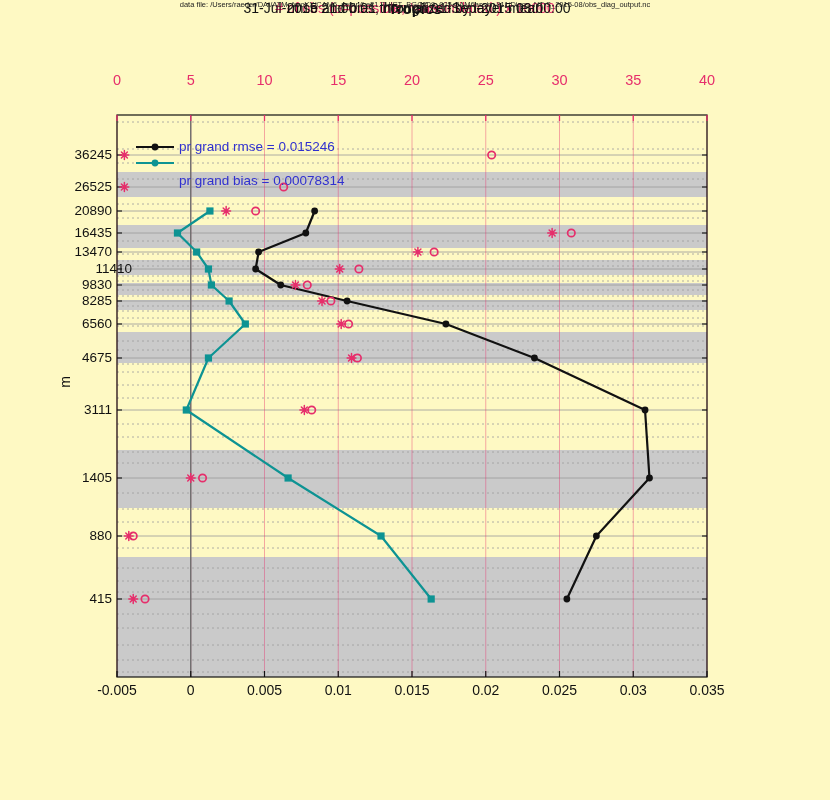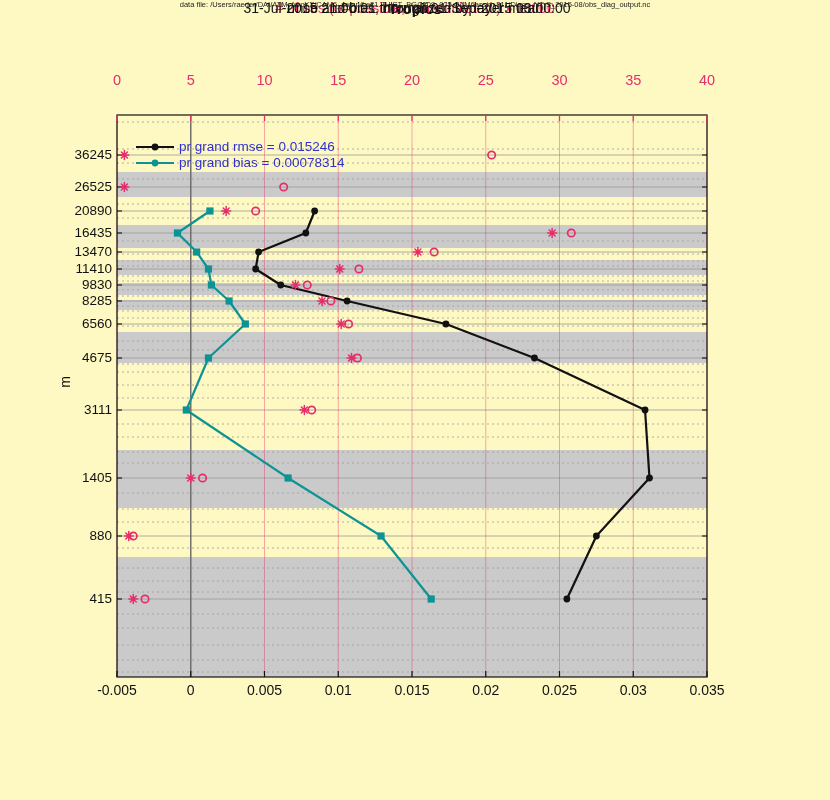--- a/index.html
+++ b/index.html
@@ -236,21 +236,21 @@
       <div class="topTick" style="left: 559.5px; color: rgb(230, 46, 107);">30</div>
       <div class="topTick" style="left: 633.25px; color: rgb(230, 46, 107);">35</div>
       <div class="topTick" style="left: 707px; color: rgb(230, 46, 107);">40</div>
     </div>
   <div id="y-ticks">
       <div class="ylab" style="top: 146px;">36245</div>
       <div class="ylab" style="top: 178px;">26525</div>
       <div class="ylab" style="top: 202px;">20890</div>
       <div class="ylab" style="top: 224px;">16435</div>
       <div class="ylab" style="top: 243px;">13470</div>
-      <div class="ylab" style="top: 260px;">11410</div>
+      <div class="ylab" style="top: 260px; padding-left: 20px;">11410</div>
       <div class="ylab" style="top: 276px;">9830</div>
       <div class="ylab" style="top: 292px;">8285</div>
       <div class="ylab" style="top: 315px;">6560</div>
       <div class="ylab" style="top: 349px;">4675</div>
       <div class="ylab" style="top: 401px;">3111</div>
       <div class="ylab" style="top: 469px;">1405</div>
       <div class="ylab" style="top: 527px;">880</div>
       <div class="ylab" style="top: 590px;">415</div>
     </div>
   <div id="bot-ticks">
@@ -263,16 +263,16 @@
       <div class="botTick" style="left: 559.5px;">0.025</div>
       <div class="botTick" style="left: 633.25px;">0.03</div>
       <div class="botTick" style="left: 707px;">0.035</div>
     </div>
 
   <div class="abs mlabel">m</div>
   <div class="abs ctr xlabel">rmse and bias, normalized by layer mean</div>
   <div class="abs ctr datelabel">31-Jul-2015 21:00:01 through 01-Sep-2015 03:00:00</div>
 
   <div class="legtext" id="leg0" style="top: 139px; color: rgb(48, 48, 207);">pr grand rmse = 0.015246</div>
-  <div class="legtext" id="leg1" style="top: 155px; color: rgb(48, 48, 207); text-align: right;">pr grand bias = 0.00078314</div>
+  <div class="legtext" id="leg1" style="top: 173px; color: rgb(48, 48, 207); text-align: right;">pr grand bias = 0.00078314</div>
 
   <div class="abs ctr footer">data file: /Users/raeder/DAI/ATM_forcXX/CAM6_setup/f.e21.FHIST_BGC.f09_025.CAM6assim.011/Diags_NTrS_2015-08/obs_diag_output.nc</div>
 </div>
 
 </body></html>

